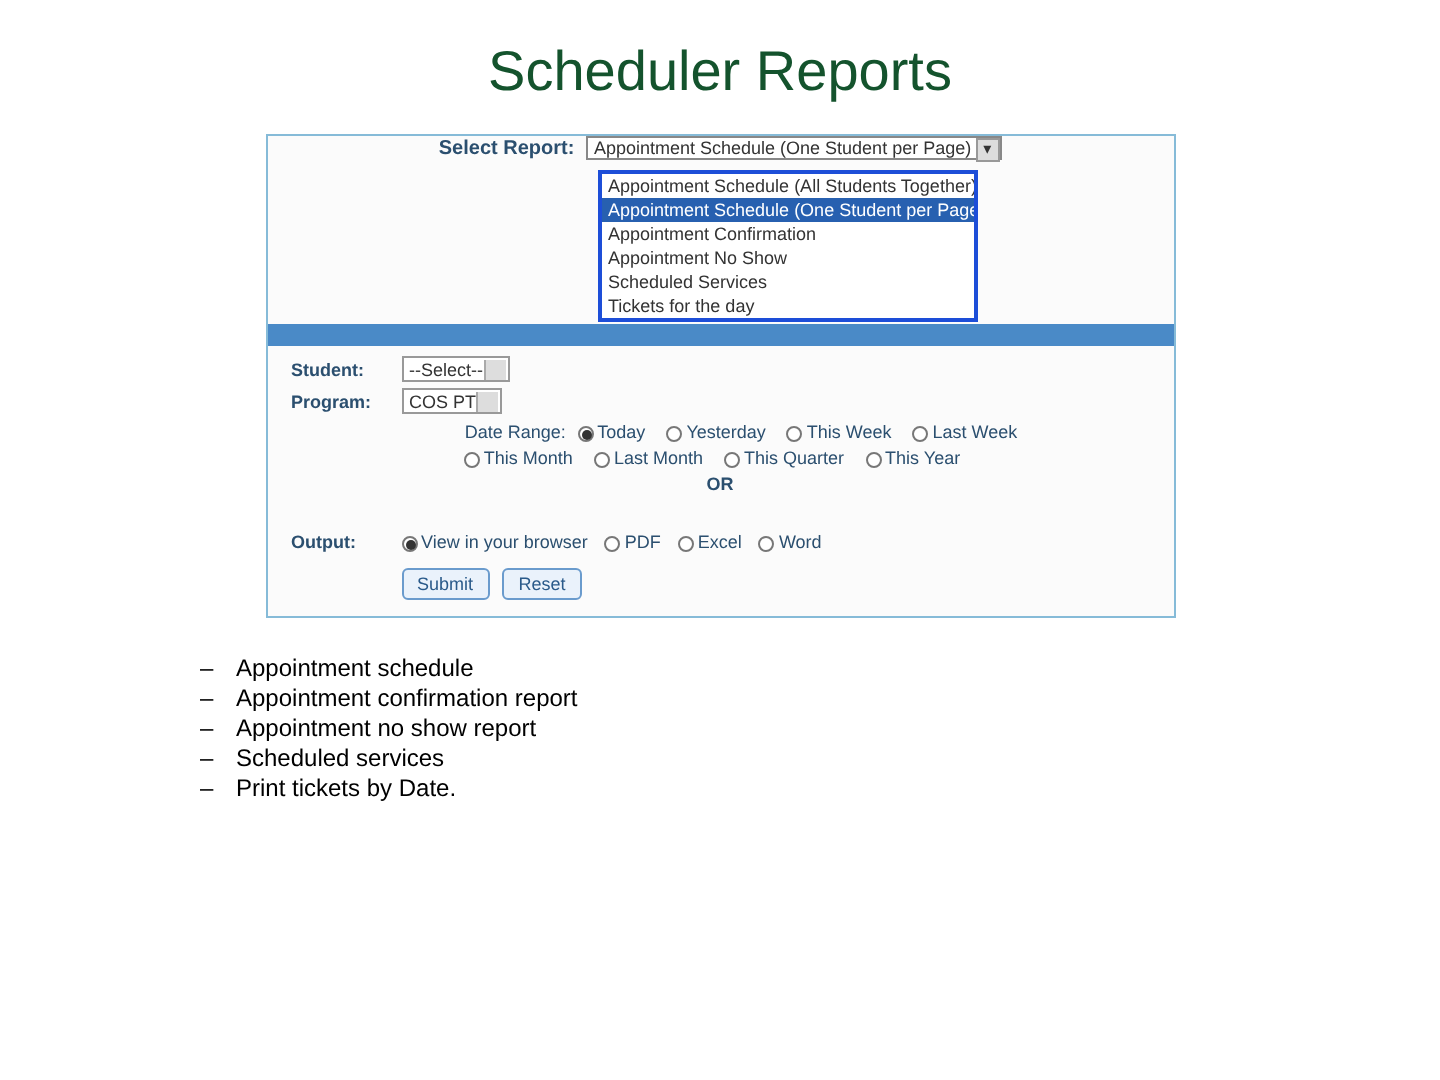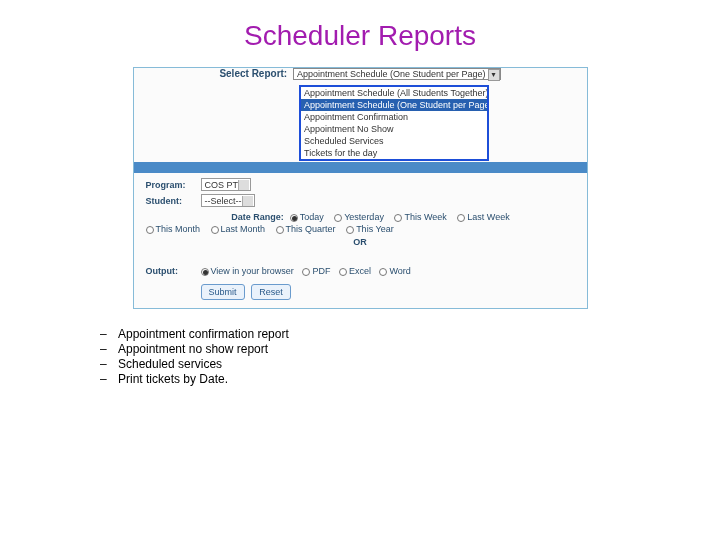--- a/index.html
+++ b/index.html
@@ -9,21 +9,21 @@
     background: #fff;
     font-family: Arial, sans-serif;
     overflow: hidden;
   }
   .slide-title {
     font-size: 28px;
     font-weight: normal;
     text-align: center;
     padding: 20px 0 10px;
     font-family: Arial, sans-serif;
-    color: #a21caf;
+    color: #14532d;
   }
   .panel {
     margin: 5px auto 10px;
     width: 455px;
     border: 1px solid #86bbd8;
     background: #fbfbfb;
     font-size: 10px;
   }
   .panel-title {
     text-align: center;
@@ -131,33 +131,33 @@
     background: #ddd;
     border-left: 1px solid #aaa;
   }
   .date-range-block {
     text-align: center;
     margin-top: 4px;
     padding-bottom: 6px;
   }
   .date-range-title {
     display: inline-block;
-    font-weight: bold;
+    font-weight: normal;
     color: #2b4f6f;
     font-size: 9px;
     margin-right: 3px;
     padding-left: 29px;
   }
   .radio-row {
     display: inline;
     font-size: 9px;
     color: #2b4f6f;
   }
   .radio-row2 {
-    text-align: left;
+    text-align: center;
     font-size: 9px;
     color: #2b4f6f;
     margin-top: 2px;
   }
   .radio {
     display: inline-block;
     margin-right: 8px;
     white-space: nowrap;
   }
   .radio .dot {
@@ -266,26 +266,26 @@
     <div class="opt">Appointment Confirmation</div>
     <div class="opt">Appointment No Show</div>
     <div class="opt">Scheduled Services</div>
     <div class="opt">Tickets for the day</div>
   </div>
 
   <div class="bar"></div>
 
   <div class="form-area">
     <div class="form-row">
+      <span class="form-label">Student:</span>
+      <span class="inline-select">--Select--</span>
+    </div>
+    <div class="form-row">
       <span class="form-label">Program:</span>
       <span class="inline-select">COS PT</span>
-    </div>
-    <div class="form-row">
-      <span class="form-label">Student:</span>
-      <span class="inline-select">--Select--</span>
     </div>
 
     <div class="date-range-block">
       <span class="date-range-title">Date Range:</span>
       <span class="radio-row">
         <span class="radio"><span class="dot on"></span><span>Today</span></span>
         <span class="radio"><span class="dot"></span><span>Yesterday</span></span>
         <span class="radio"><span class="dot"></span><span>This Week</span></span>
         <span class="radio"><span class="dot"></span><span>Last Week</span></span>
       </span>
@@ -310,18 +310,19 @@
 
     <div class="btnrow">
       <span class="btn">Submit</span>
       <span class="btn">Reset</span>
     </div>
   </div>
 </div>
 
 <div class="bullets">
   <ul>
+    <li class="l2"><span>Appointment schedule</span></li>
     <li class="l2"><span>Appointment confirmation report</span></li>
     <li class="l2"><span>Appointment no show report</span></li>
     <li class="l2"><span>Scheduled services</span></li>
     <li class="l2"><span>Print tickets by Date.</span></li>
   </ul>
 </div>
 
 </body></html>

